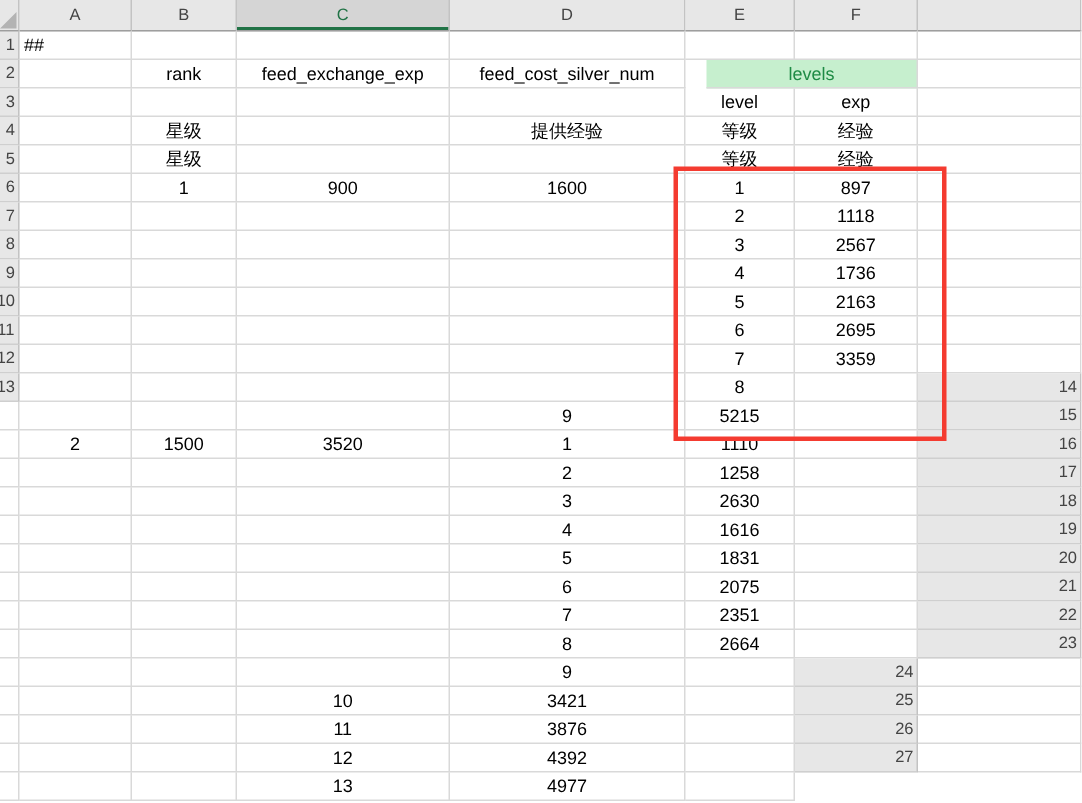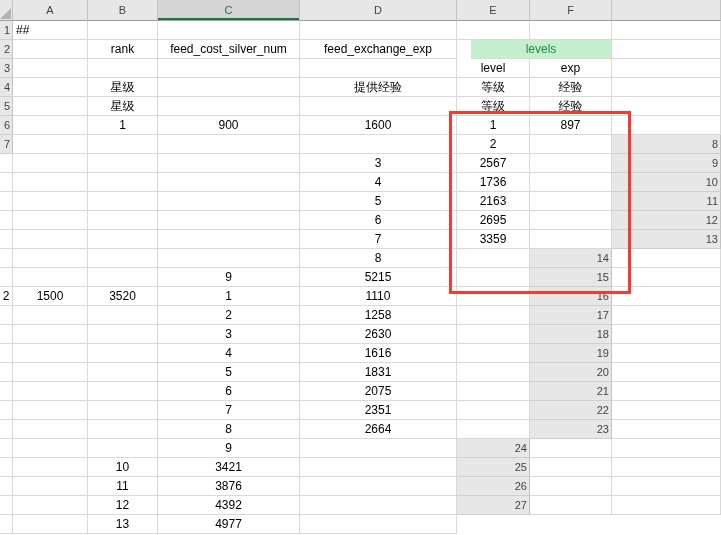--- a/index.html
+++ b/index.html
@@ -86,22 +86,22 @@
       <div class="cell left">##</div>
       <div class="cell"></div>
       <div class="cell"></div>
       <div class="cell"></div>
       <div class="cell"></div>
       <div class="cell"></div>
       <div class="cell"></div>
       <div class="rh">2</div>
       <div class="cell"></div>
       <div class="cell">rank</div>
+      <div class="cell">feed_exchange_exp</div>
       <div class="cell">feed_cost_silver_num</div>
-      <div class="cell">feed_exchange_exp</div>
       <div class="cell levels" style="grid-column: span 2; margin-left: 14px;">levels</div>
       <div class="cell"></div>
       <div class="rh">3</div>
       <div class="cell"></div>
       <div class="cell"></div>
       <div class="cell"></div>
       <div class="cell"></div>
       <div class="cell">level</div>
       <div class="cell">exp</div>
       <div class="cell"></div>
@@ -128,20 +128,21 @@
       <div class="cell">1600</div>
       <div class="cell">1</div>
       <div class="cell">897</div>
       <div class="cell"></div>
       <div class="rh">7</div>
       <div class="cell"></div>
       <div class="cell"></div>
       <div class="cell"></div>
       <div class="cell"></div>
       <div class="cell">2</div>
+      <div class="cell">1118</div>
       <div class="cell"></div>
       <div class="rh">8</div>
       <div class="cell"></div>
       <div class="cell"></div>
       <div class="cell"></div>
       <div class="cell"></div>
       <div class="cell">3</div>
       <div class="cell">2567</div>
       <div class="cell"></div>
       <div class="rh">9</div>

